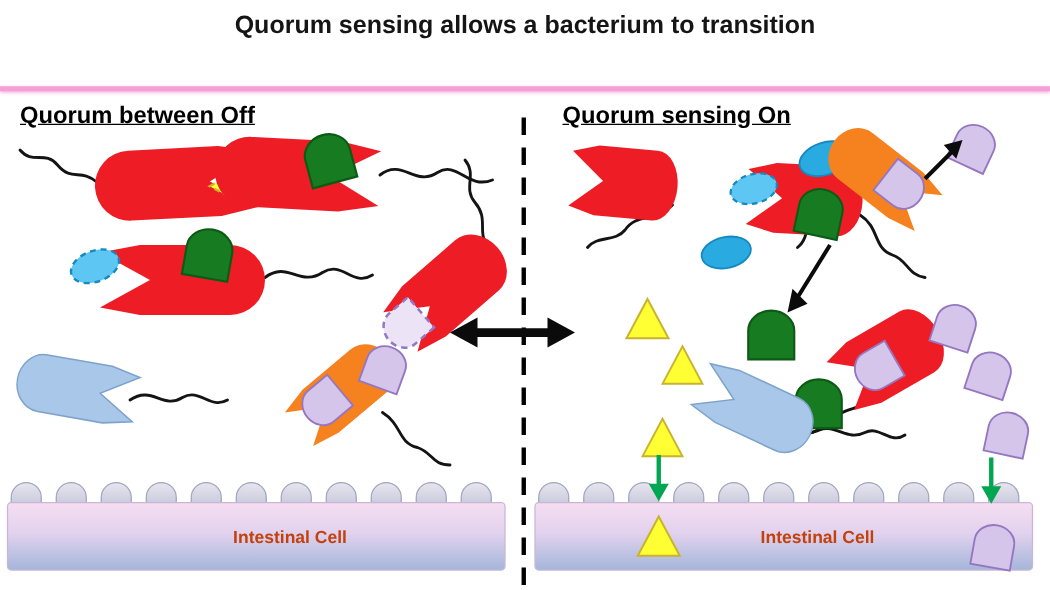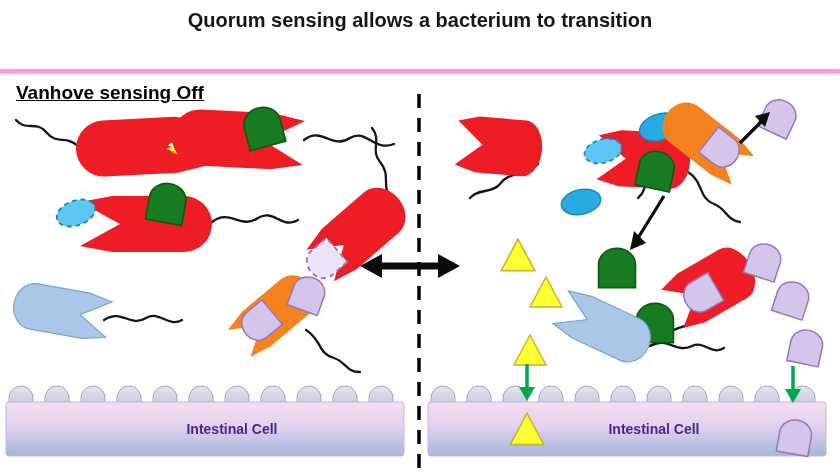--- a/index.html
+++ b/index.html
@@ -9,37 +9,38 @@
   .title{position:absolute;top:7px;left:0;width:100%;text-align:center;
          font-size:20px;font-weight:700;line-height:1.3;color:#151515}
   .rule{position:absolute;top:69px;left:0;width:100%;height:4px;
         box-shadow:0 1px 3px rgba(244,159,215,.9)}
   .heading{position:absolute;font-size:19px;font-weight:700;color:#000;
            text-decoration:underline}
   .heading.hl{left:16px;top:82px}
   .heading.hr{left:450px;top:82px}
   svg.canvas{position:absolute;left:0;top:0}
   .cell-label{position:absolute;width:452px;text-align:center;
-              font-size:14px;font-weight:700;color:#4c1d95}
+              font-size:14px;font-weight:700;color:#c2410c}
   .cell-label.cl{left:6px;top:421px}
   .cell-label.cr{left:428px;top:421px}
   .attribution{position:absolute;right:6px;bottom:1px;font-size:13px;font-weight:700}
 </style>
 </head>
 <body>
 
 <div class="stage">
 
   <div class="title">
     <div>Quorum sensing allows a bacterium to transition</div>
   </div>
 
   <div class="rule" style="background: rgb(245, 159, 215);"></div>
 
-  <div class="heading hl">Vanhove sensing Off</div>
+  <div class="heading hl">Quorum between Off</div>
+  <div class="heading hr">Quorum sensing On</div>
 
   <svg class="canvas" width="840" height="472" viewBox="0 0 840 472">
     <defs>
       <linearGradient id="cellgrad" x1="0" y1="0" x2="0" y2="1">
         <stop offset="0%" stop-color="#f6def2"></stop>
         <stop offset="45%" stop-color="#e2d2ee"></stop>
         <stop offset="100%" stop-color="#a4b6da"></stop>
       </linearGradient>
       <linearGradient id="bumpgrad" x1="0" y1="0" x2="0" y2="1">
         <stop offset="0%" stop-color="#e8e5ee"></stop>

